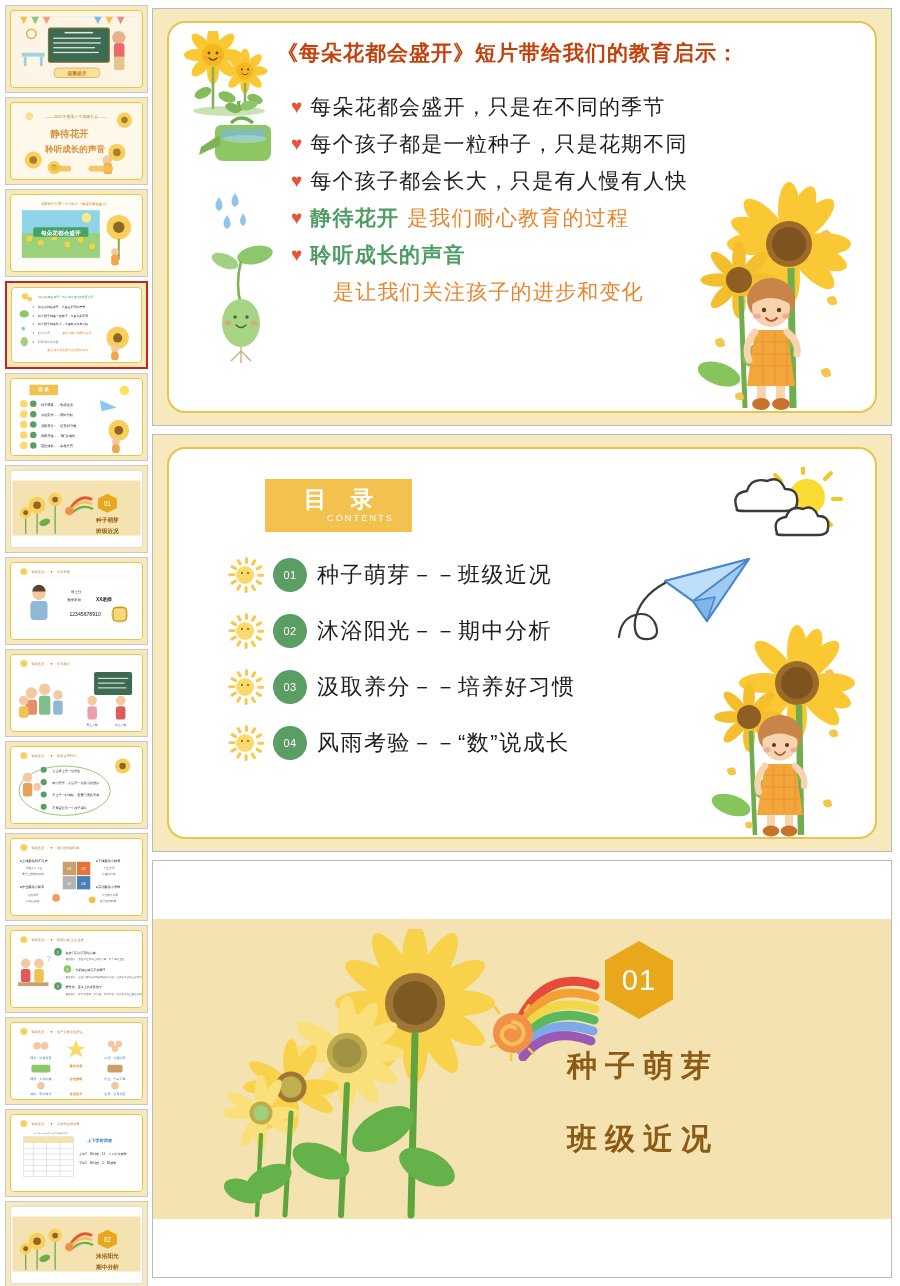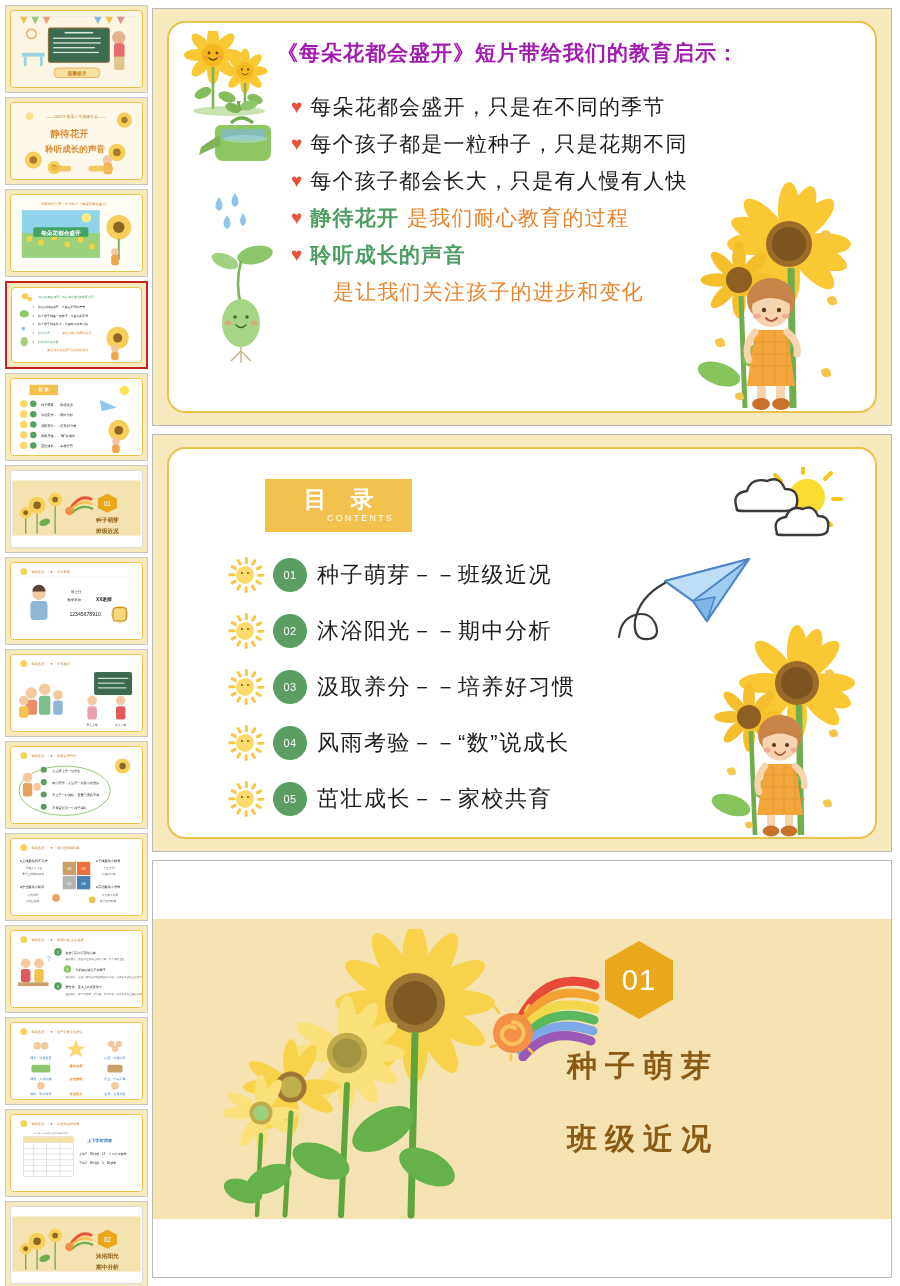--- a/index.html
+++ b/index.html
@@ -51,21 +51,21 @@
   }
   .slide-card {
     position:absolute; left:14px; top:12px; right:14px; bottom:12px;
     background:#ffffff; border:2px solid #E8C44D; border-radius:18px;
     overflow:hidden;
   }
 
   
   .s1-title {
     position:absolute; left:108px; top:16px;
-    font-size:21px; color:#a21caf; letter-spacing:1px;
+    font-size:21px; color:#c2410c; letter-spacing:1px;
     font-family:"Liberation Serif","DejaVu Serif",serif; font-weight:bold;
     white-space:nowrap;
   }
   .bullets { position:absolute; left:122px; top:70px; width:540px; }
   .bullet {
     display:flex; align-items:flex-start; gap:8px;
     margin-bottom:9px; white-space:nowrap;
   }
   .heart { color:#e8533a; font-size:19px; line-height:1; margin-top:4px; }
   .btext {
@@ -931,41 +931,20 @@
               <i class="ray" style="transform:rotate(300deg)"></i>
                 <i class="ray" style="transform:rotate(330deg)"></i>
               <span class="core"></span>
                 <span class="eye" style="left:14px"></span>
                 <span class="eye" style="left:20px"></span>
             </span>
             <span class="badge">04</span>
             <span class="toc-text">风雨考验－－“数”说成长</span>
           </div>
 
-          <div class="toc-row">
-            <span class="sun">
-              <i class="ray" style="transform:rotate(0deg)"></i>
-                <i class="ray" style="transform:rotate(30deg)"></i>
-              <i class="ray" style="transform:rotate(60deg)"></i>
-                <i class="ray" style="transform:rotate(90deg)"></i>
-              <i class="ray" style="transform:rotate(120deg)"></i>
-                <i class="ray" style="transform:rotate(150deg)"></i>
-              <i class="ray" style="transform:rotate(180deg)"></i>
-                <i class="ray" style="transform:rotate(210deg)"></i>
-              <i class="ray" style="transform:rotate(240deg)"></i>
-                <i class="ray" style="transform:rotate(270deg)"></i>
-              <i class="ray" style="transform:rotate(300deg)"></i>
-                <i class="ray" style="transform:rotate(330deg)"></i>
-              <span class="core"></span>
-                <span class="eye" style="left:14px"></span>
-                <span class="eye" style="left:20px"></span>
-            </span>
-            <span class="badge">05</span>
-            <span class="toc-text">茁壮成长－－家校共育</span>
-          </div>
 
         </div>
       </div>
     </div>
 
     <div class="slide s3">
       <div class="s3-band"></div>
 
       <svg class="art" style="left:66px; top:68px;" width="330" height="290" viewBox="0 0 330 290">
         <g transform="translate(196,74)">

